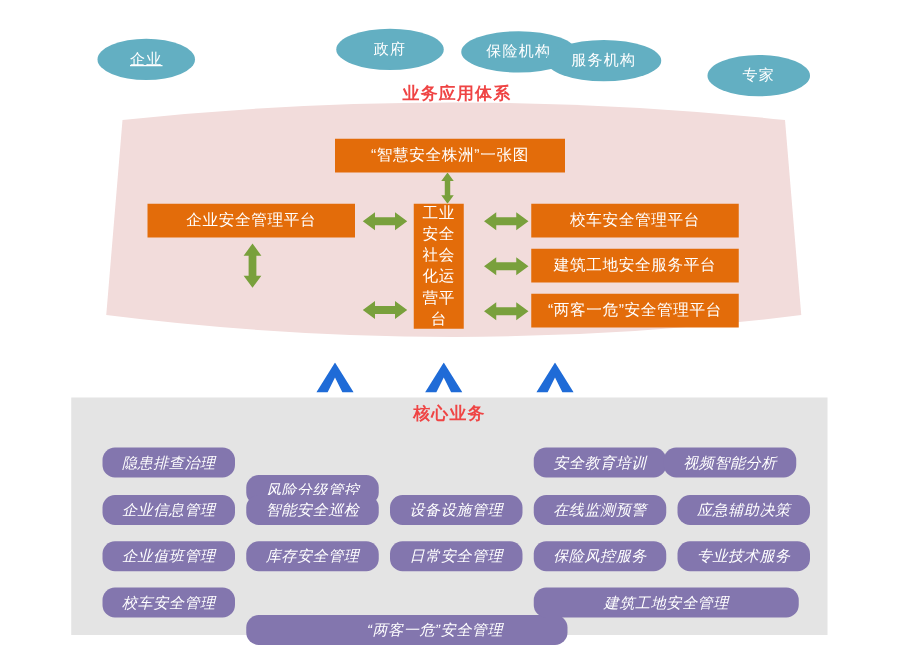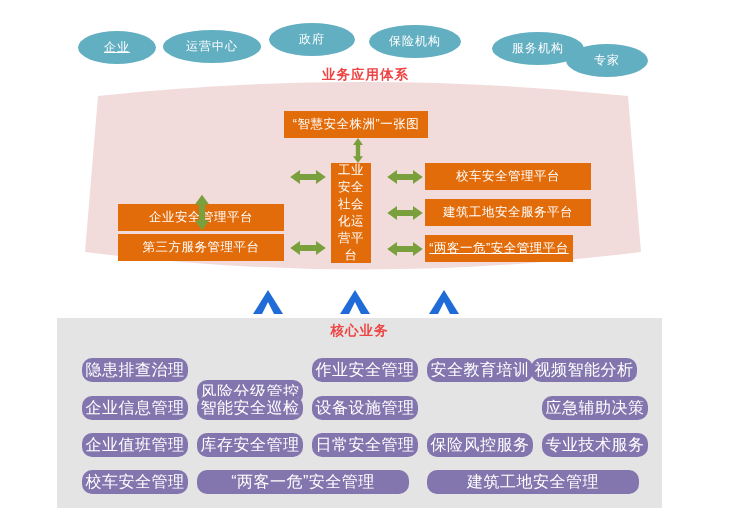--- a/index.html
+++ b/index.html
@@ -22,22 +22,22 @@
     display:flex;align-items:center;justify-content:center;text-align:center;
     font-size:12.5px;letter-spacing:0.5px;
   }
   .obox.tall{line-height:17px;padding:0 4px;box-sizing:border-box;}
   .gray-panel{
     position:absolute;left:57px;top:318px;width:605px;height:190px;
     background:#E4E4E4;
   }
   .pill{
     position:absolute;width:106px;height:24px;background:#8376AE;
-    border-radius:10px;color:#ffffff;font-size:16px;
-    display:flex;align-items:center;justify-content:center;letter-spacing:0.5px;
+    border-radius:10px;color:#ffffff;font-size:12px;
+    display:flex;align-items:center;justify-content:center;letter-spacing:0.5px;font-style:italic;
   }
   .pill.wide{width:212px;}
   .arrow-svg{position:absolute;}
 </style>
 </head>
 <body>
 
 <div class="canvas">
 
   <svg class="layer" width="731" height="528" viewBox="0 0 731 528">
@@ -52,48 +52,44 @@
         <polygon points="0,24 15,0 30,24 21,24 15,12 9,24" fill="#1F6BD7"></polygon>
       </symbol>
     </defs>
 
     <path d="M 98 96 Q 363 68 628 96 L 641 252 Q 363 287 85 252 Z" fill="#F2DCDB"></path>
   </svg>
 
   <div class="oval" style="left:78px;top:31px;width:78px;height:33px;text-decoration:underline;">
     <span>企业</span>
   </div>
-  <div class="oval" style="left:163px;top:30px;width:98px;height:33px;">
-    <span>运营中心</span>
-  </div>
   <div class="oval" style="left:269px;top:23px;width:86px;height:33px;">
     <span>政府</span>
   </div>
   <div class="oval" style="left:369px;top:25px;width:92px;height:33px;">
     <span>保险机构</span>
   </div>
-  <div class="oval" style="left:492px;top:32px;width:92px;height:33px;">
+  <div class="oval" style="left:437px;top:32px;width:92px;height:33px;">
     <span>服务机构</span>
   </div>
   <div class="oval" style="left:566px;top:44px;width:82px;height:33px;">
     <span>专家</span>
   </div>
 
   <div class="sec-title" style="left:0;top:66px;width:731px;">业务应用体系</div>
 
-  <div class="obox" style="left:284px;top:111px;width:144px;height:27px;">“智慧安全株洲”一张图</div>
+  <div class="obox" style="left:268px;top:111px;width:184px;height:27px;">“智慧安全株洲”一张图</div>
 
   <div class="obox tall" style="left:331px;top:163px;width:40px;height:100px;">工业安全社会化运营平台</div>
 
-  <div class="obox" style="left:118px;top:163px;width:166px;height:27px;margin-top:41px;">企业安全管理平台</div>
-  <div class="obox" style="left:118px;top:234px;width:166px;height:27px;">第三方服务管理平台</div>
+  <div class="obox" style="left:118px;top:163px;width:166px;height:27px;">企业安全管理平台</div>
 
   <div class="obox" style="left:425px;top:163px;width:166px;height:27px;">校车安全管理平台</div>
   <div class="obox" style="left:425px;top:199px;width:166px;height:27px;">建筑工地安全服务平台</div>
-  <div class="obox" style="left:425px;top:235px;width:148px;height:27px;text-decoration:underline;">“两客一危”安全管理平台</div>
+  <div class="obox" style="left:425px;top:235px;width:166px;height:27px;">“两客一危”安全管理平台</div>
 
   <svg class="arrow-svg" style="left:350px;top:138px;" width="16" height="25">
       <use href="#dbl-v"></use>
     </svg>
   <svg class="arrow-svg" style="left:194px;top:192px;" width="16" height="41">
       <use href="#dbl-v"></use>
     </svg>
   <svg class="arrow-svg" style="left:289px;top:169px;" width="38" height="16">
       <use href="#dbl-h"></use>
     </svg>
@@ -118,32 +114,32 @@
     </svg>
   <svg class="arrow-svg" style="left:429px;top:290px;" width="30" height="24">
       <use href="#chevron-up"></use>
     </svg>
 
   <div class="gray-panel"></div>
   <div class="sec-title" style="left:57px;top:322px;width:605px;">核心业务</div>
 
   <div class="pill" style="left:82px;top:358px;">隐患排查治理</div>
   <div class="pill" style="left:197px;top:358px;margin-top:22px;">风险分级管控</div>
-  <div class="pill" style="left:312px;top:358px;">作业安全管理</div>
   <div class="pill" style="left:427px;top:358px;">安全教育培训</div>
   <div class="pill" style="left:531px;top:358px;">视频智能分析</div>
 
   <div class="pill" style="left:82px;top:396px;">企业信息管理</div>
   <div class="pill" style="left:197px;top:396px;">智能安全巡检</div>
   <div class="pill" style="left:312px;top:396px;">设备设施管理</div>
+  <div class="pill" style="left:427px;top:396px;">在线监测预警</div>
   <div class="pill" style="left:542px;top:396px;">应急辅助决策</div>
 
   <div class="pill" style="left:82px;top:433px;">企业值班管理</div>
   <div class="pill" style="left:197px;top:433px;">库存安全管理</div>
   <div class="pill" style="left:312px;top:433px;">日常安全管理</div>
   <div class="pill" style="left:427px;top:433px;">保险风控服务</div>
   <div class="pill" style="left:542px;top:433px;">专业技术服务</div>
 
   <div class="pill" style="left:82px;top:470px;">校车安全管理</div>
-  <div class="pill wide" style="left:197px;top:470px;">“两客一危”安全管理</div>
+  <div class="pill wide" style="left:197px;top:492px;padding-left:45px;">“两客一危”安全管理</div>
   <div class="pill wide" style="left:427px;top:470px;">建筑工地安全管理</div>
 
 </div>
 
 </body></html>

